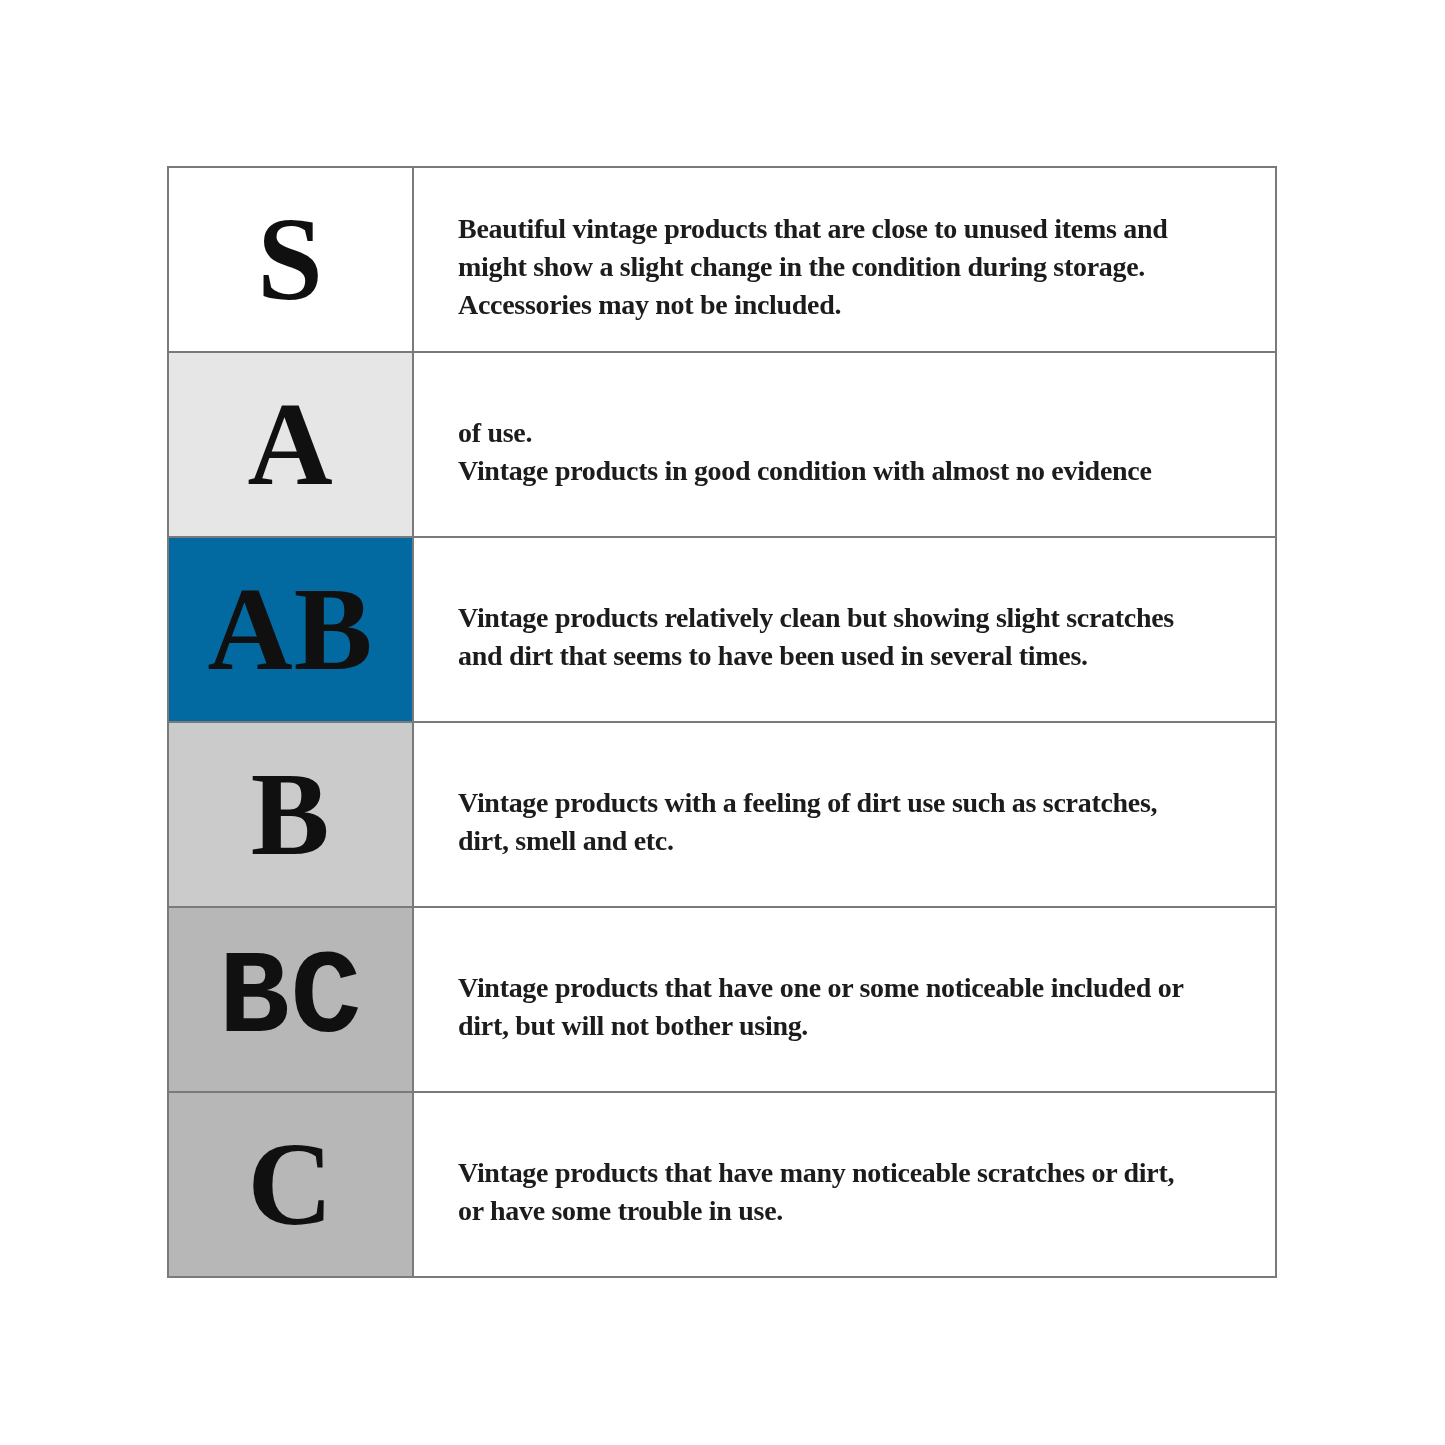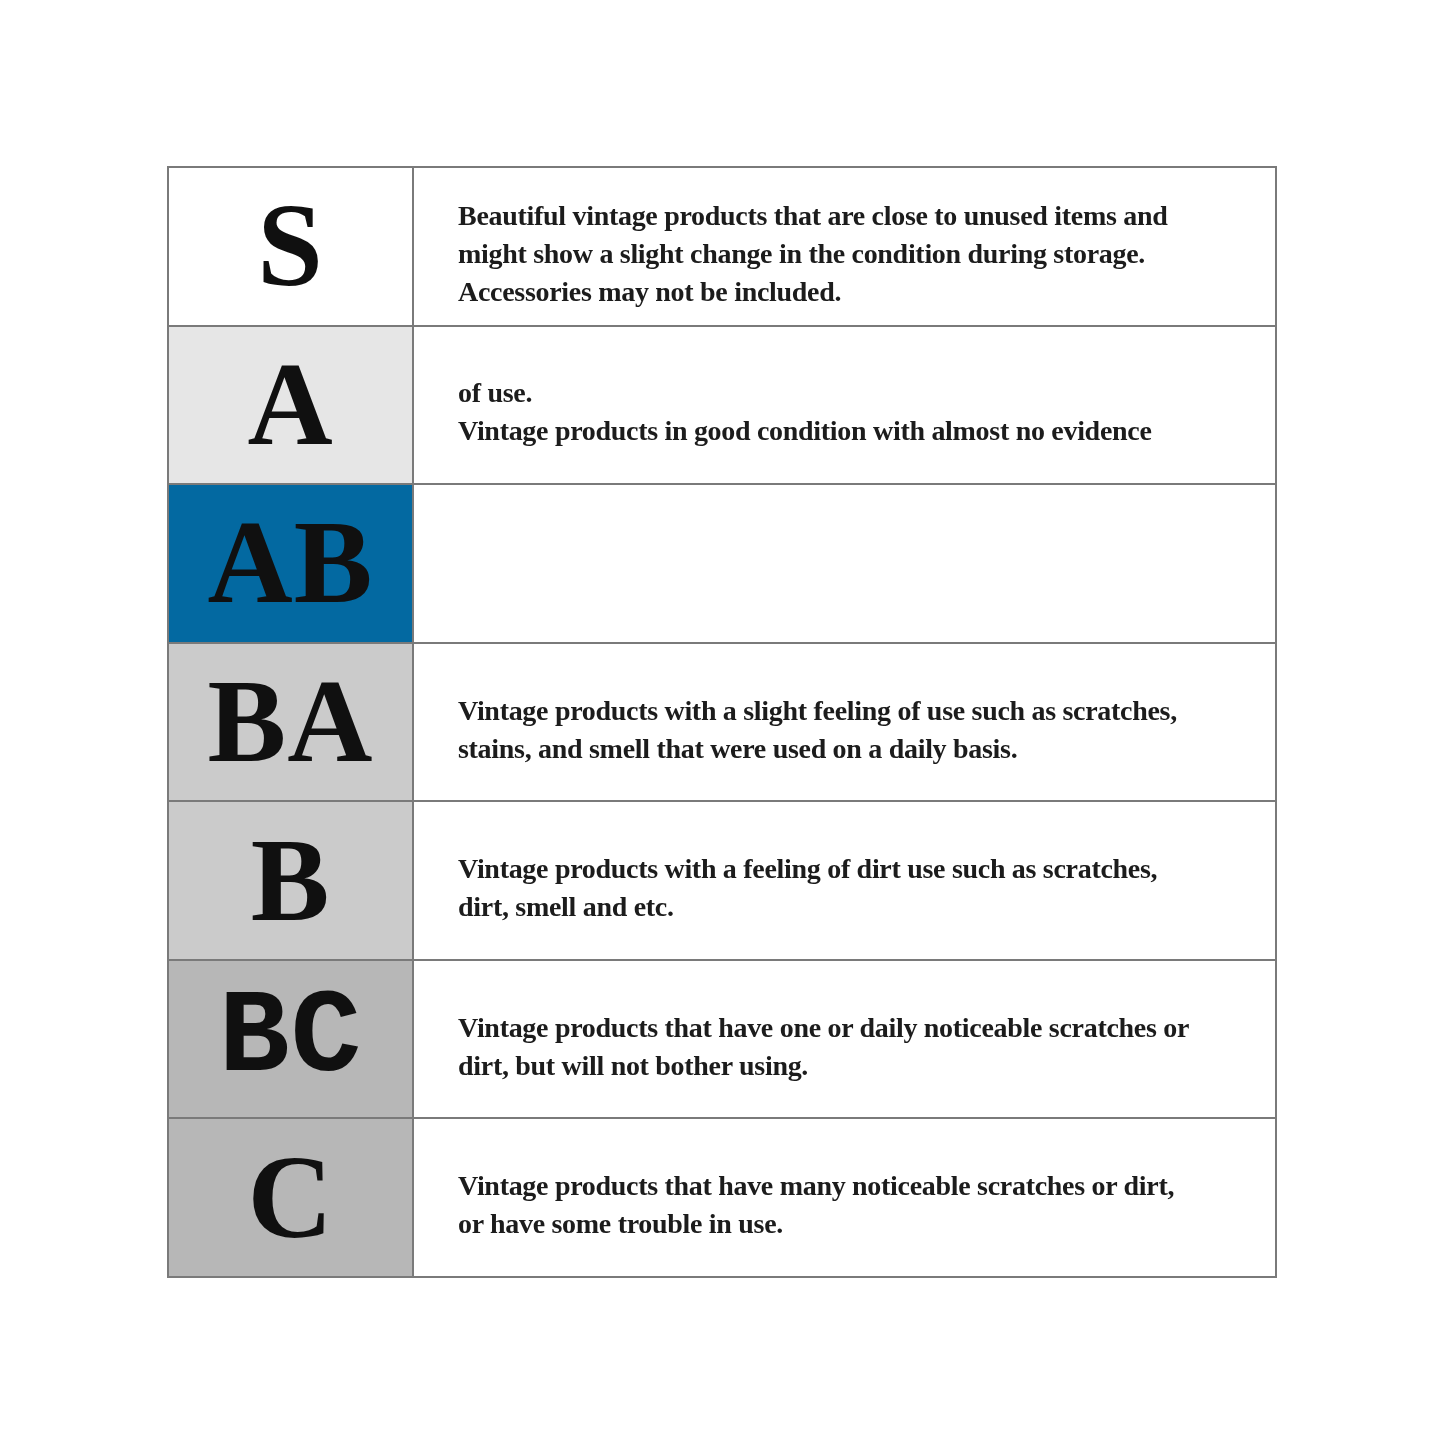--- a/index.html
+++ b/index.html
@@ -86,42 +86,39 @@
     <div class="row">
       <div class="cell grade-cell" style="background-color: rgb(230, 230, 230);">A</div>
       <div class="cell desc-cell">
         <div class="desc-line">of use.</div>
         <div class="desc-line">Vintage products in good condition with almost no evidence</div>
       </div>
     </div>
 
     <div class="row">
       <div class="cell grade-cell" style="background-color: #0369a1;">AB</div>
+      <div class="cell desc-cell">
+        <div class="desc-line">Vintage products relatively clean but showing slight scratches</div>
+        <div class="desc-line">and dirt that seems to have been used in several times.</div>
+      </div>
     </div>
 
-    <div class="row">
-      <div class="cell grade-cell" style="background-color: rgb(203, 203, 203);">BA</div>
-      <div class="cell desc-cell">
-        <div class="desc-line">Vintage products with a slight feeling of use such as scratches,</div>
-        <div class="desc-line">stains, and smell that were used on a daily basis.</div>
-      </div>
-    </div>
 
     <div class="row">
       <div class="cell grade-cell" style="background-color: rgb(203, 203, 203);">B</div>
       <div class="cell desc-cell">
         <div class="desc-line">Vintage products with a feeling of dirt use such as scratches,</div>
         <div class="desc-line">dirt, smell and etc.</div>
       </div>
     </div>
 
     <div class="row">
       <div class="cell grade-cell" style="background-color: rgb(183, 183, 183); font-family: Liberation Mono, monospace;">BC</div>
       <div class="cell desc-cell">
-        <div class="desc-line">Vintage products that have one or daily noticeable scratches or</div>
+        <div class="desc-line">Vintage products that have one or some noticeable included or</div>
         <div class="desc-line">dirt, but will not bother using.</div>
       </div>
     </div>
 
     <div class="row">
       <div class="cell grade-cell" style="background-color: rgb(183, 183, 183);">C</div>
       <div class="cell desc-cell">
         <div class="desc-line">Vintage products that have many noticeable scratches or dirt,</div>
         <div class="desc-line">or have some trouble in use.</div>
       </div>

